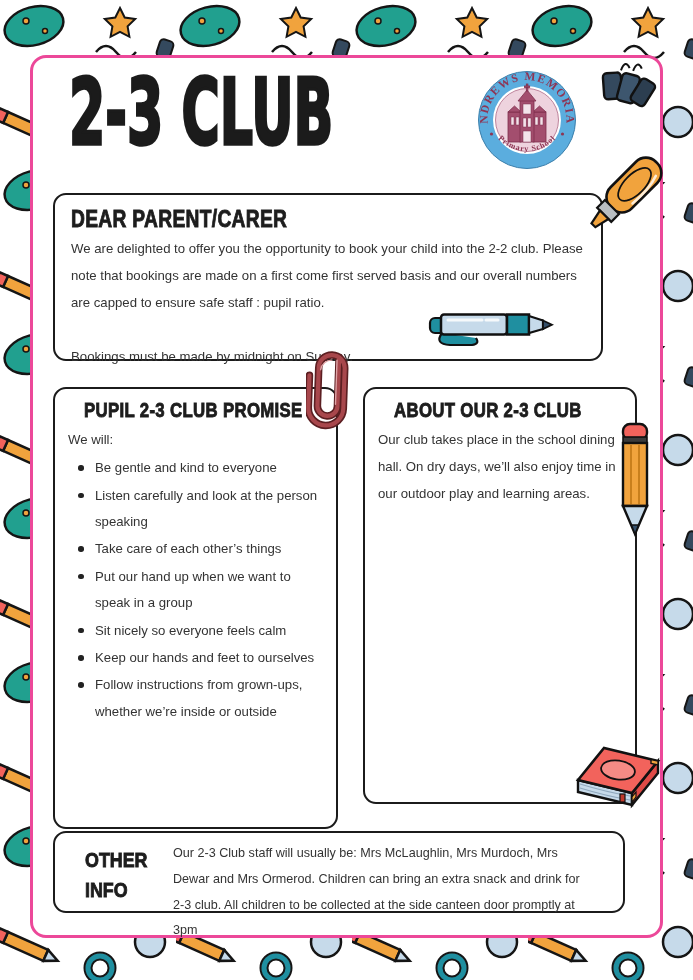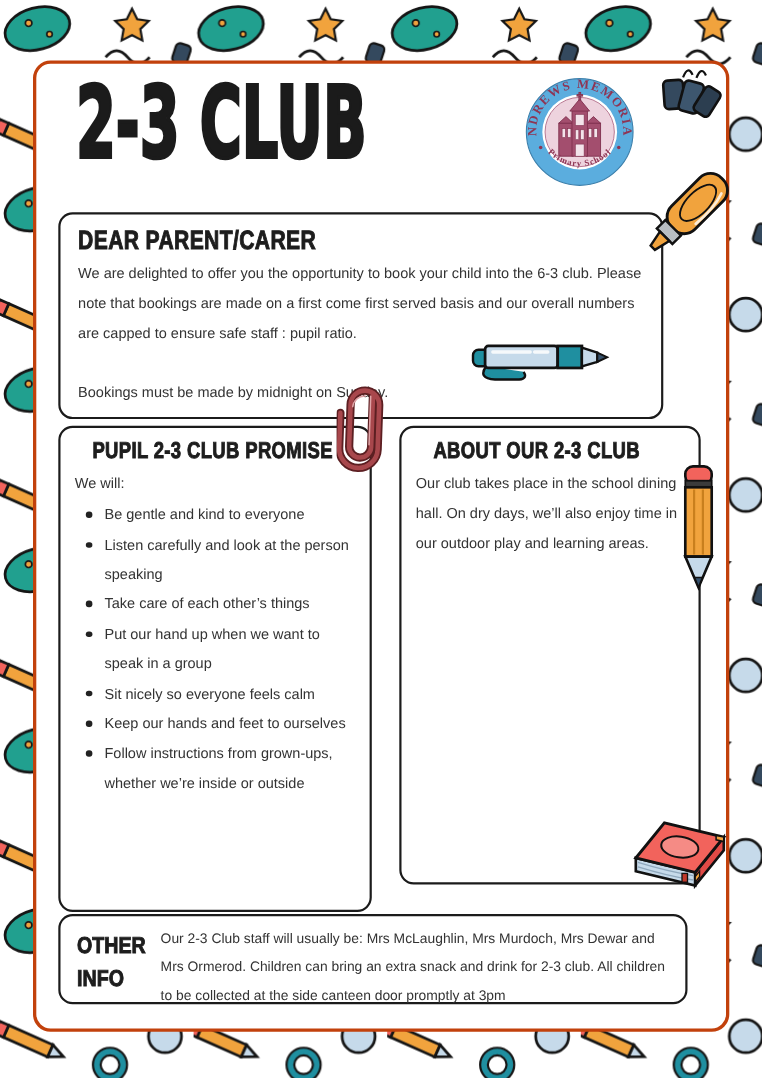--- a/index.html
+++ b/index.html
@@ -6,31 +6,31 @@
   body{
     width:693px;height:980px;position:relative;overflow:hidden;
     background:#ffffff;font-family:"Liberation Sans", sans-serif;
     -webkit-font-smoothing:antialiased;
   }
   
   #bg{position:absolute;left:0;top:0;width:693px;height:980px;z-index:0;}
   
   .card{
     position:absolute;left:30px;top:55px;width:633px;height:883px;
-    background:#fff;border:3px solid #c2410c;border-radius:16px;z-index:1;
+    background:#fff;border:3px solid #ec4899;border-radius:16px;z-index:1;
     box-sizing:border-box;
   }
   .box{
     position:absolute;background:#fff;border:2.5px solid #1b1b1b;
     border-radius:13px;box-sizing:border-box;
   }
-  #dear-box{left:20px;top:135px;width:550px;height:188px;padding:8px 16px;}
+  #dear-box{left:20px;top:135px;width:550px;height:168px;padding:8px 16px;}
   #promise-box{left:20px;top:329px;width:285px;height:442px;padding:6px 13px;}
   #about-box{left:330px;top:329px;width:274px;height:417px;padding:6px 13px;}
-  #other-box{left:20px;top:773px;width:572px;height:82px;padding:6px 15px;display:flex;gap:12px;align-items:flex-start;}
+  #other-box{left:20px;top:773px;width:572px;height:82px;padding:6px 30px;display:flex;gap:24px;align-items:flex-start;}
   
   .title{
     position:absolute;left:36px;top:8px;font-size:90px;font-weight:bold;
     color:#1b1b1b;-webkit-text-stroke:3.5px #1b1b1b;letter-spacing:0px;
     transform:scaleX(0.58);transform-origin:left top;white-space:nowrap;
     font-family:"DejaVu Sans", sans-serif;line-height:1.05;
   }
   .subtitle{
     position:absolute;left:38px;top:88px;font-size:19px;font-weight:bold;
     color:#111;white-space:nowrap;letter-spacing:0.2px;
@@ -129,21 +129,21 @@
     <text font-size="8" font-weight="bold" fill="#8e3554" letter-spacing="0.8" font-family="Liberation Serif, serif">
       <textPath href="#arcBot" startOffset="50%" text-anchor="middle">Primary School</textPath>
     </text>
     <circle cx="14.5" cy="64" r="1.6" fill="#8e3554"></circle>
     <circle cx="85.5" cy="64" r="1.6" fill="#8e3554"></circle>
   </svg>
 
   <div id="dear-box" class="box">
     <div class="h-cond">DEAR PARENT/CARER</div>
     <div class="bt">
-      <p>We are delighted to offer you the opportunity to book your child into the 6-3 club. Please note that bookings are made on a first come first served basis and our overall numbers are capped to ensure safe staff : pupil ratio.</p>
+      <p>We are delighted to offer you the opportunity to book your child into the 2-2 club. Please note that bookings are made on a first come first served basis and our overall numbers are capped to ensure safe staff : pupil ratio.</p>
       <p class="second">Bookings must be made by midnight on Sunday.</p>
     </div>
   </div>
 
   <div id="promise-box" class="box">
     <div class="col-heading">
       <svg width="18" height="18" viewBox="0 0 18 18">
         <path d="M9 1.2 L11.2 6.3 16.8 6.9 12.6 10.6 13.8 16.2 9 13.2 4.2 16.2 5.4 10.6 1.2 6.9 6.8 6.3 Z" fill="#f6a62a"></path>
         <path d="M9 1.2 L11.2 6.3 9 13.2 4.2 16.2 5.4 10.6 1.2 6.9 6.8 6.3 Z" fill="#eF9313"></path>
       </svg>

